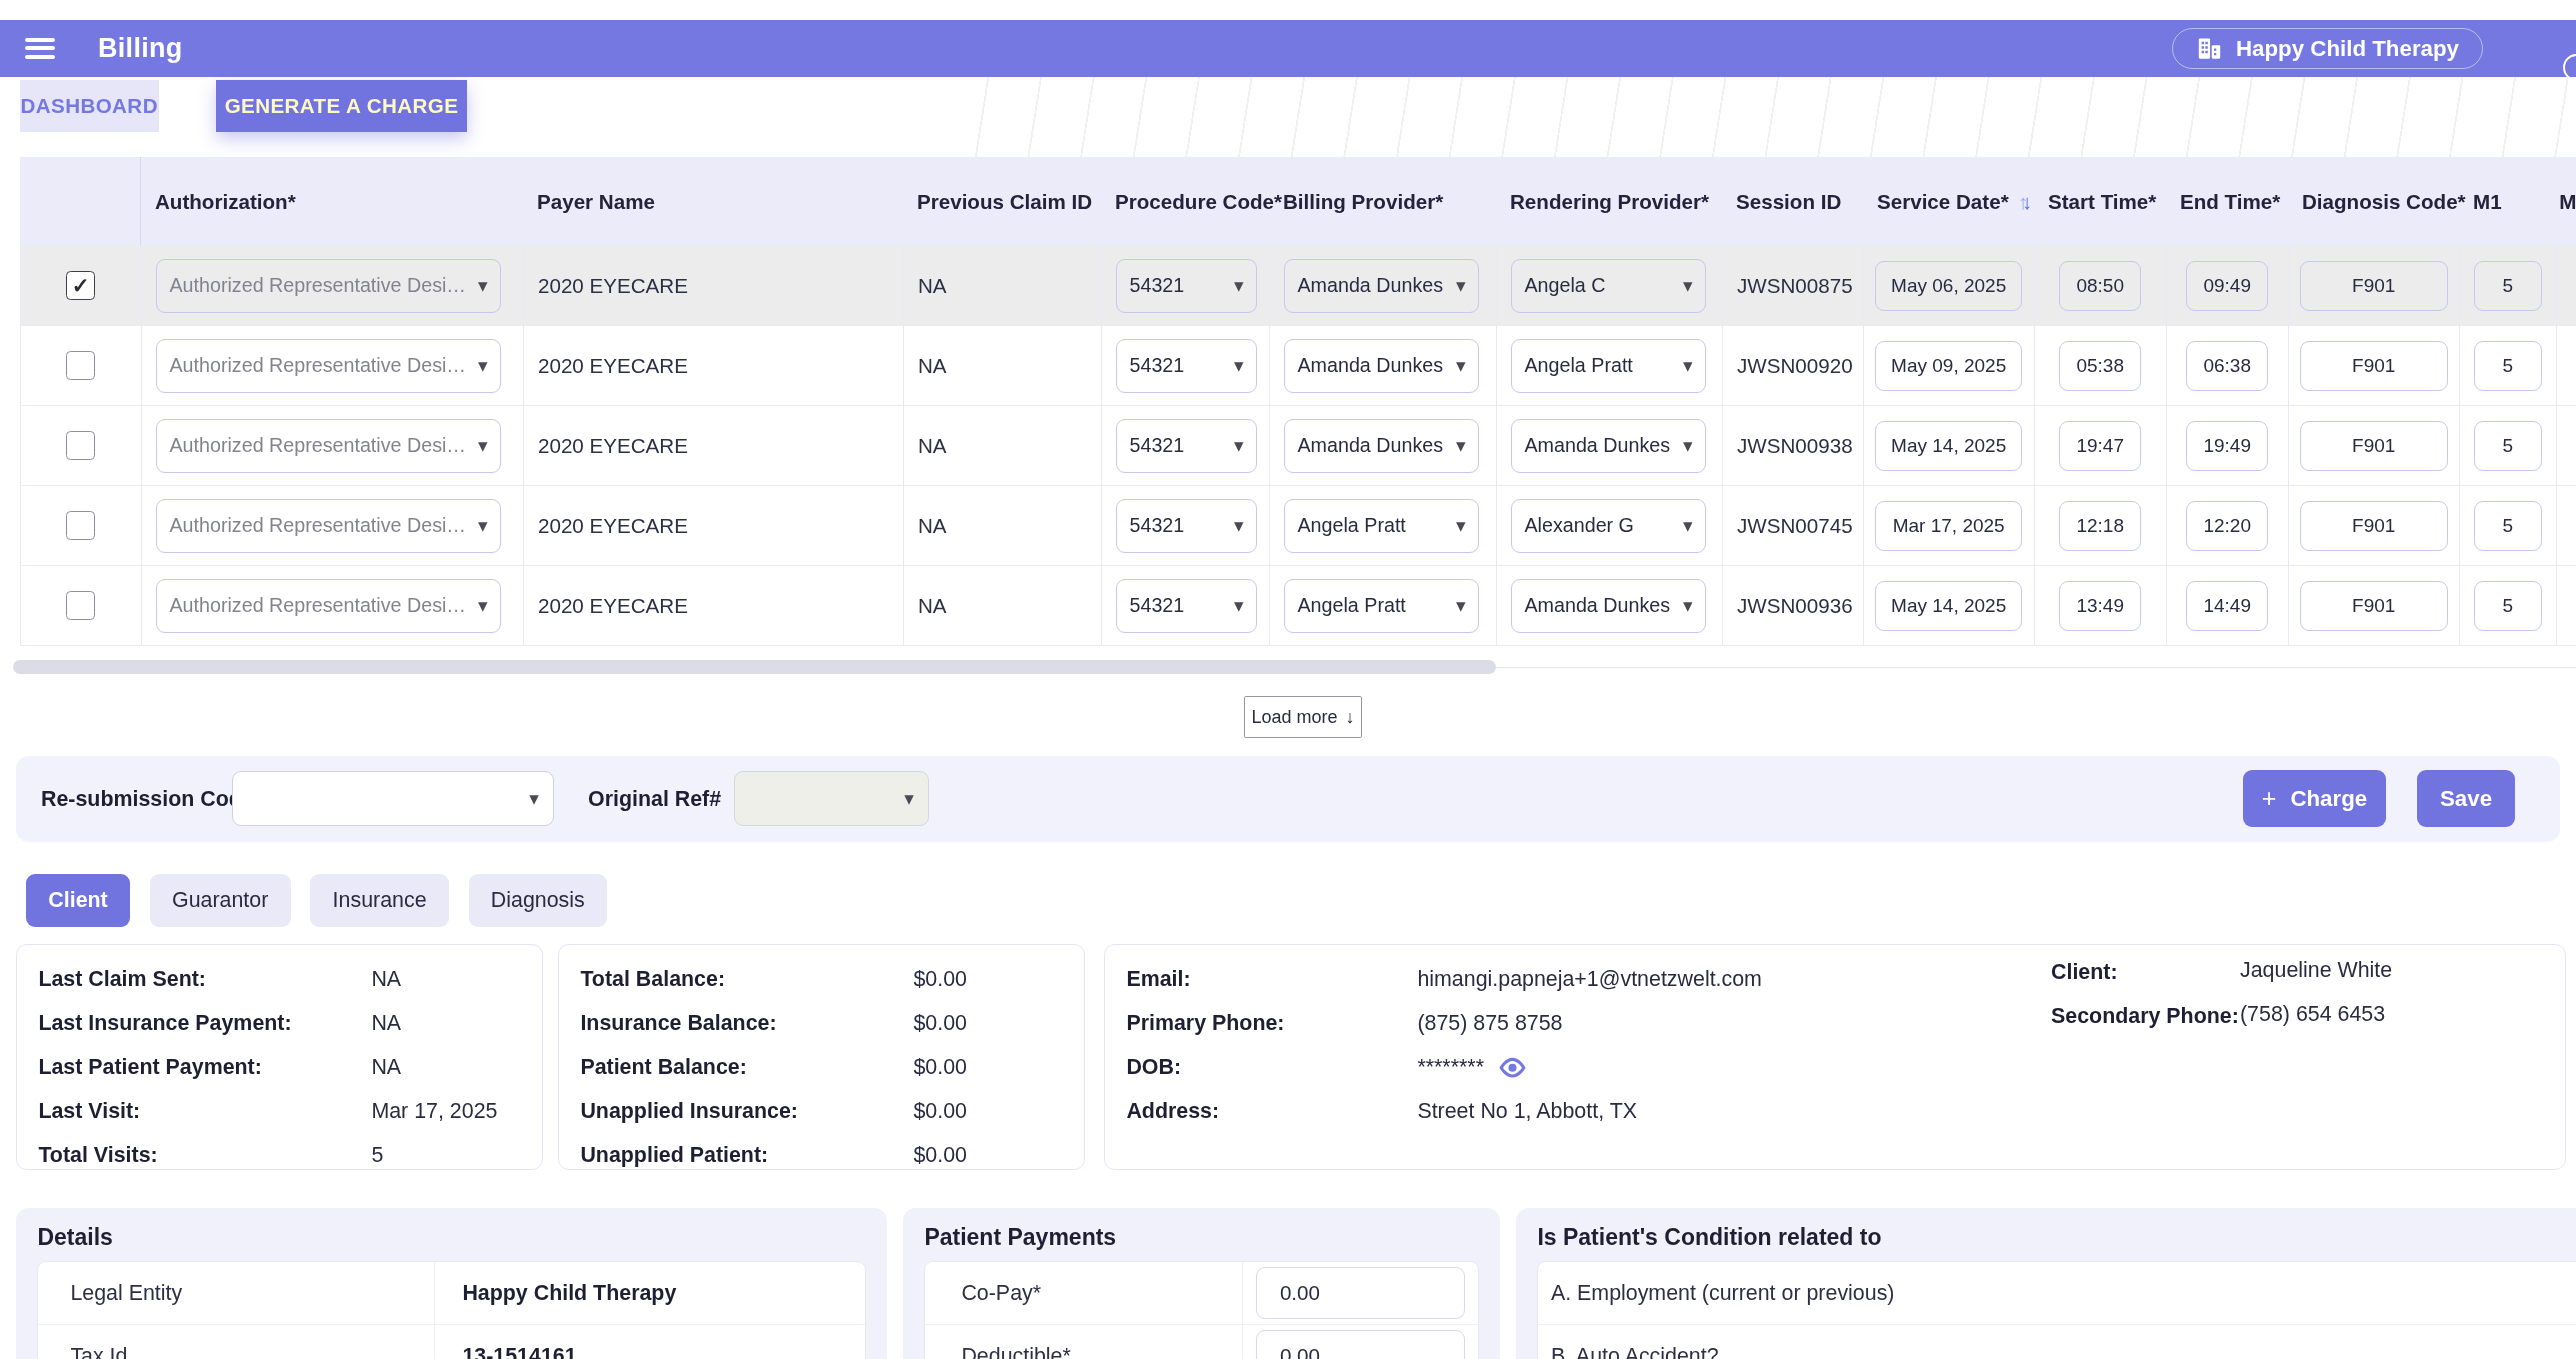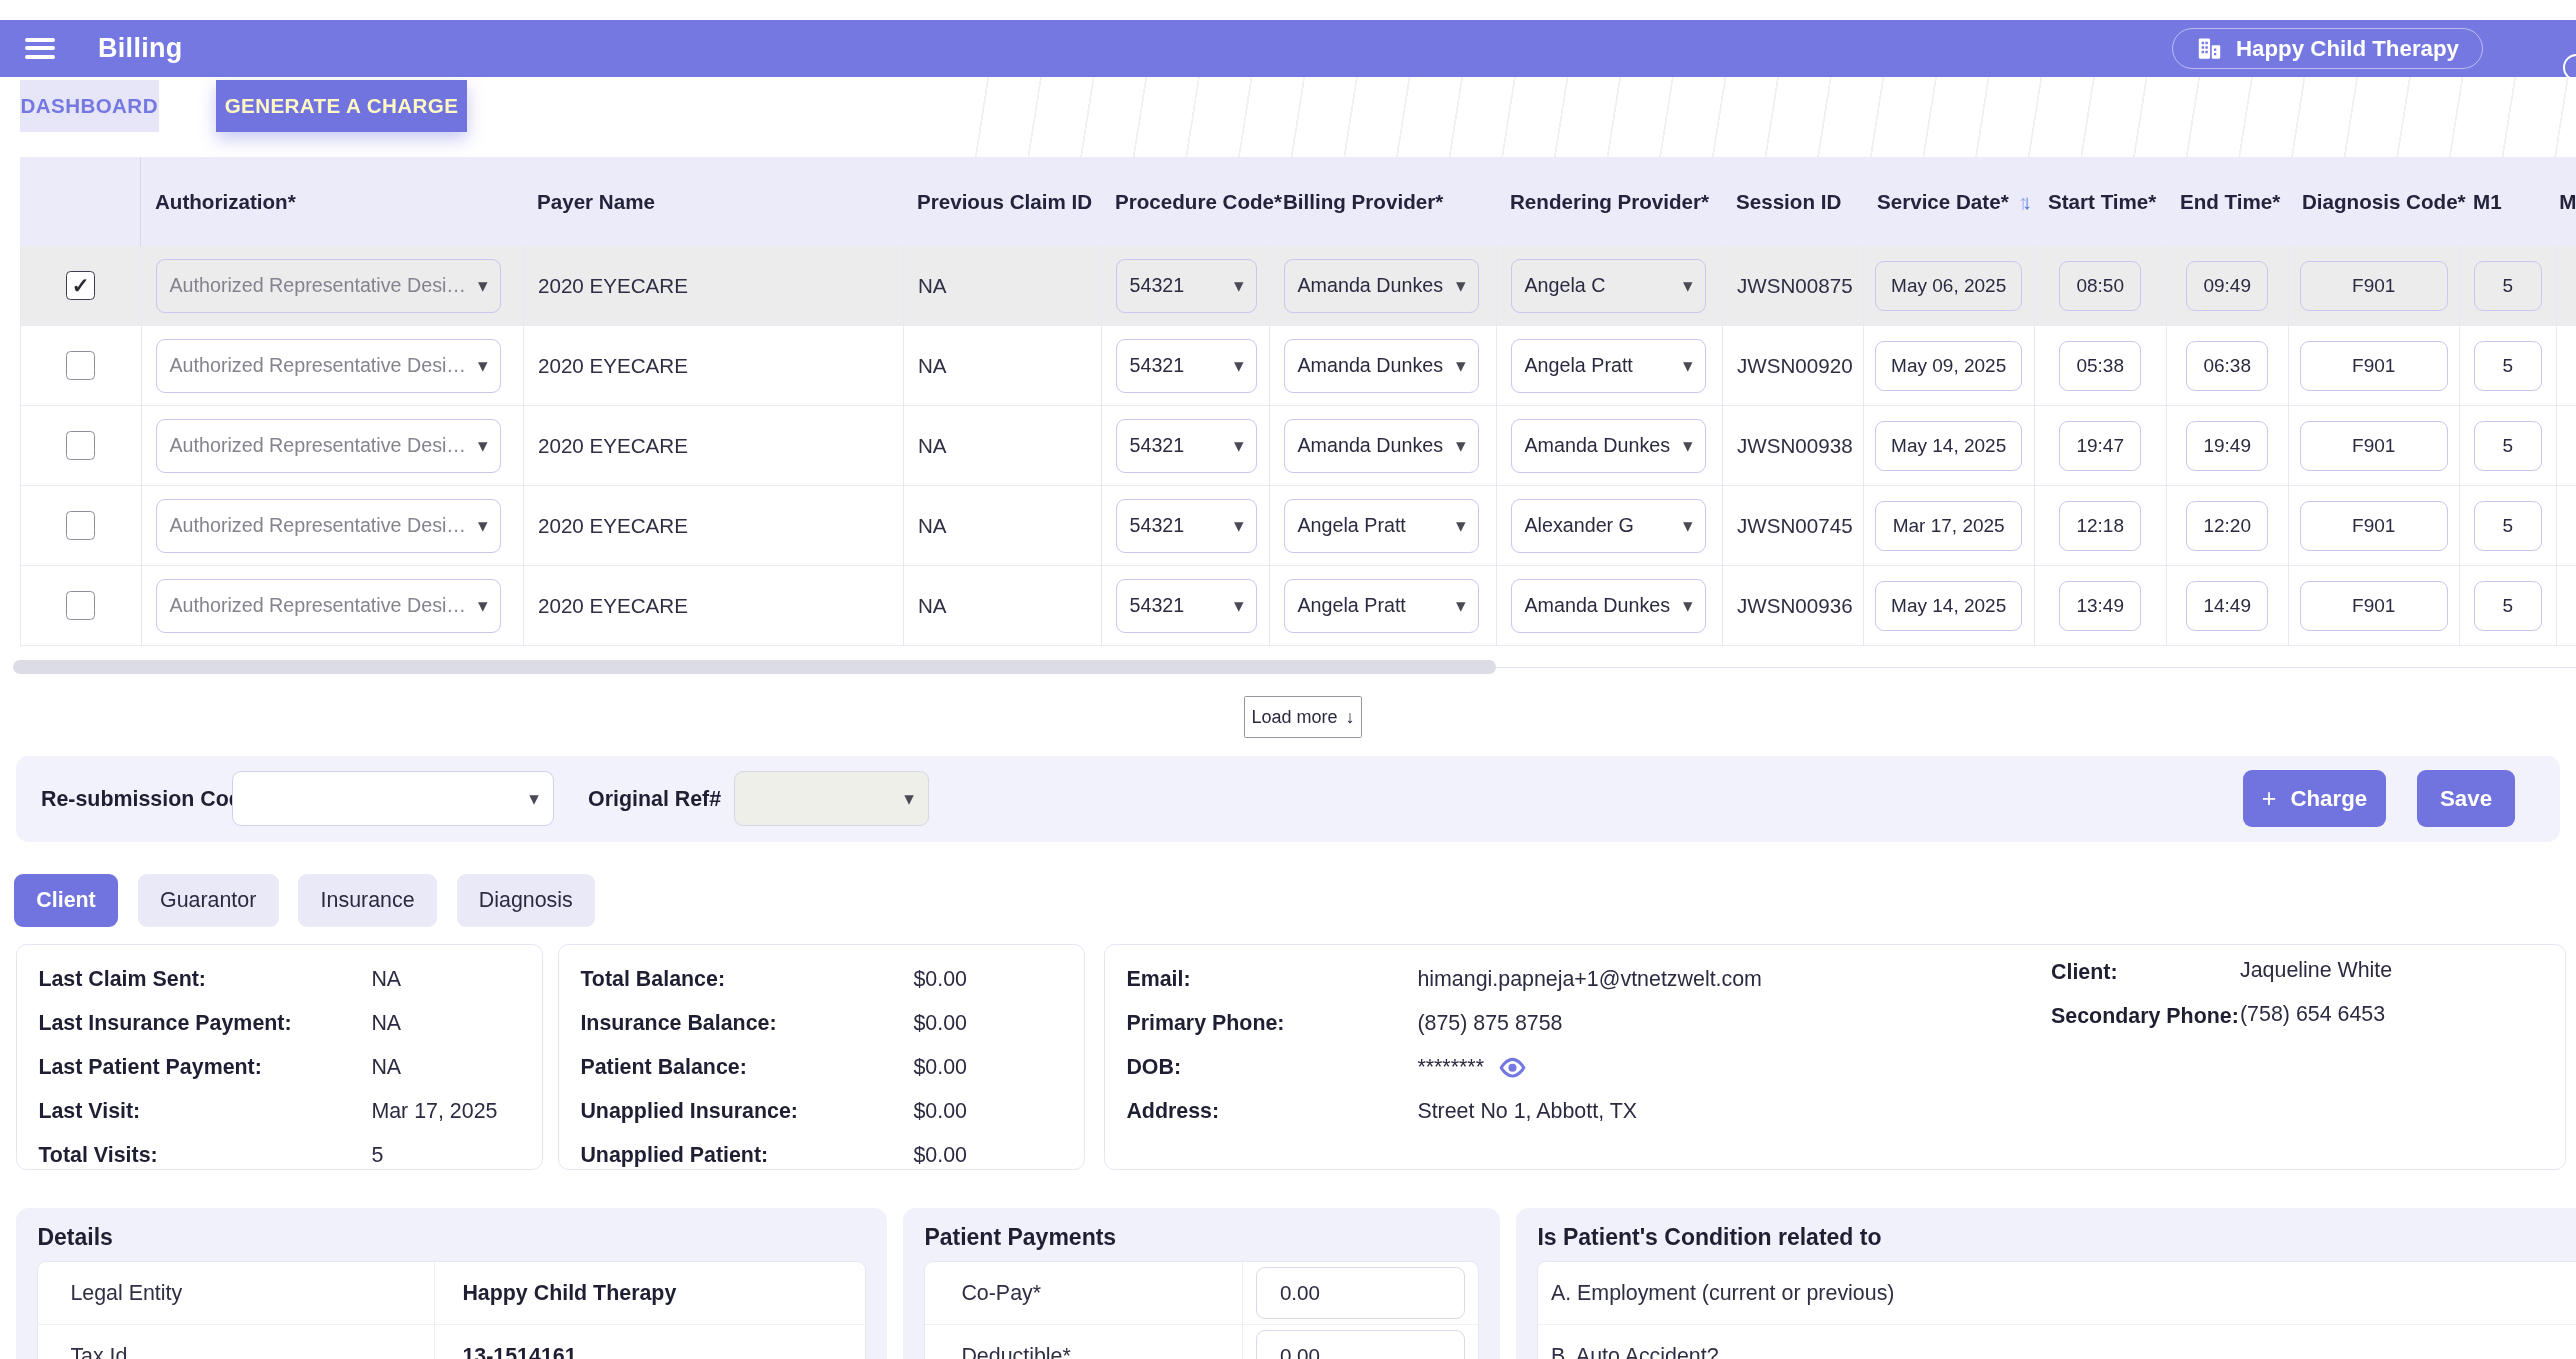--- a/index.html
+++ b/index.html
@@ -85,21 +85,21 @@
   .resub-sel.code{ left:216px; width:322px; background:#fff; border:0.9px solid #CFCFEF;}
   .resub-sel.ref{ left:718px; width:195px; background:#EFEFEA; border:0.9px solid #D6D6E0;}
   .lbl-ref{ position:absolute; left:572px;}
   .btn-primary{ position:absolute; top:14.3px; height:57px; border:none; border-radius:9px;
     background:#7173DF; color:#fff; font-family:inherit; font-size:22.3px; font-weight:600;
     display:flex; align-items:center; justify-content:center; cursor:pointer;}
   .btn-charge{ left:2227px; width:143px; gap:14px;}
   .btn-save{ left:2401px; width:98px;}
   .plus::before{ content:"+"; font-size:25px; font-weight:400; color:#fff;}
   
-  .tabs{ position:absolute; left:6px; top:874px; display:flex; gap:19.7px;padding-left:8px;}
+  .tabs{ position:absolute; left:18px; top:874px; display:flex; gap:19.7px;padding-left:8px;}
   .tab{ height:53px; padding:0 22.3px; border-radius:9px; background:#E9E9F8; color:#2A2A40;
     font-size:21.4px; display:flex; align-items:center; cursor:pointer;}
   .tab.active{ background:#7173DF; color:#fff; font-weight:600;}
   
   .card{ position:absolute; top:944px; height:226px; background:#fff;
     border:1.8px solid #E5E5F4; border-radius:10.7px; padding-top:12.5px;}
   .card1{ left:16px; width:527px;} .card2{ left:558px; width:527px;}
   .card3{ left:1104px; width:1462px;}
   .kv{ display:flex; align-items:center; height:44px; padding-left:21.4px; font-size:21.4px;}
   .kv .k{ font-weight:700; color:#1F1F33; width:333px;}

